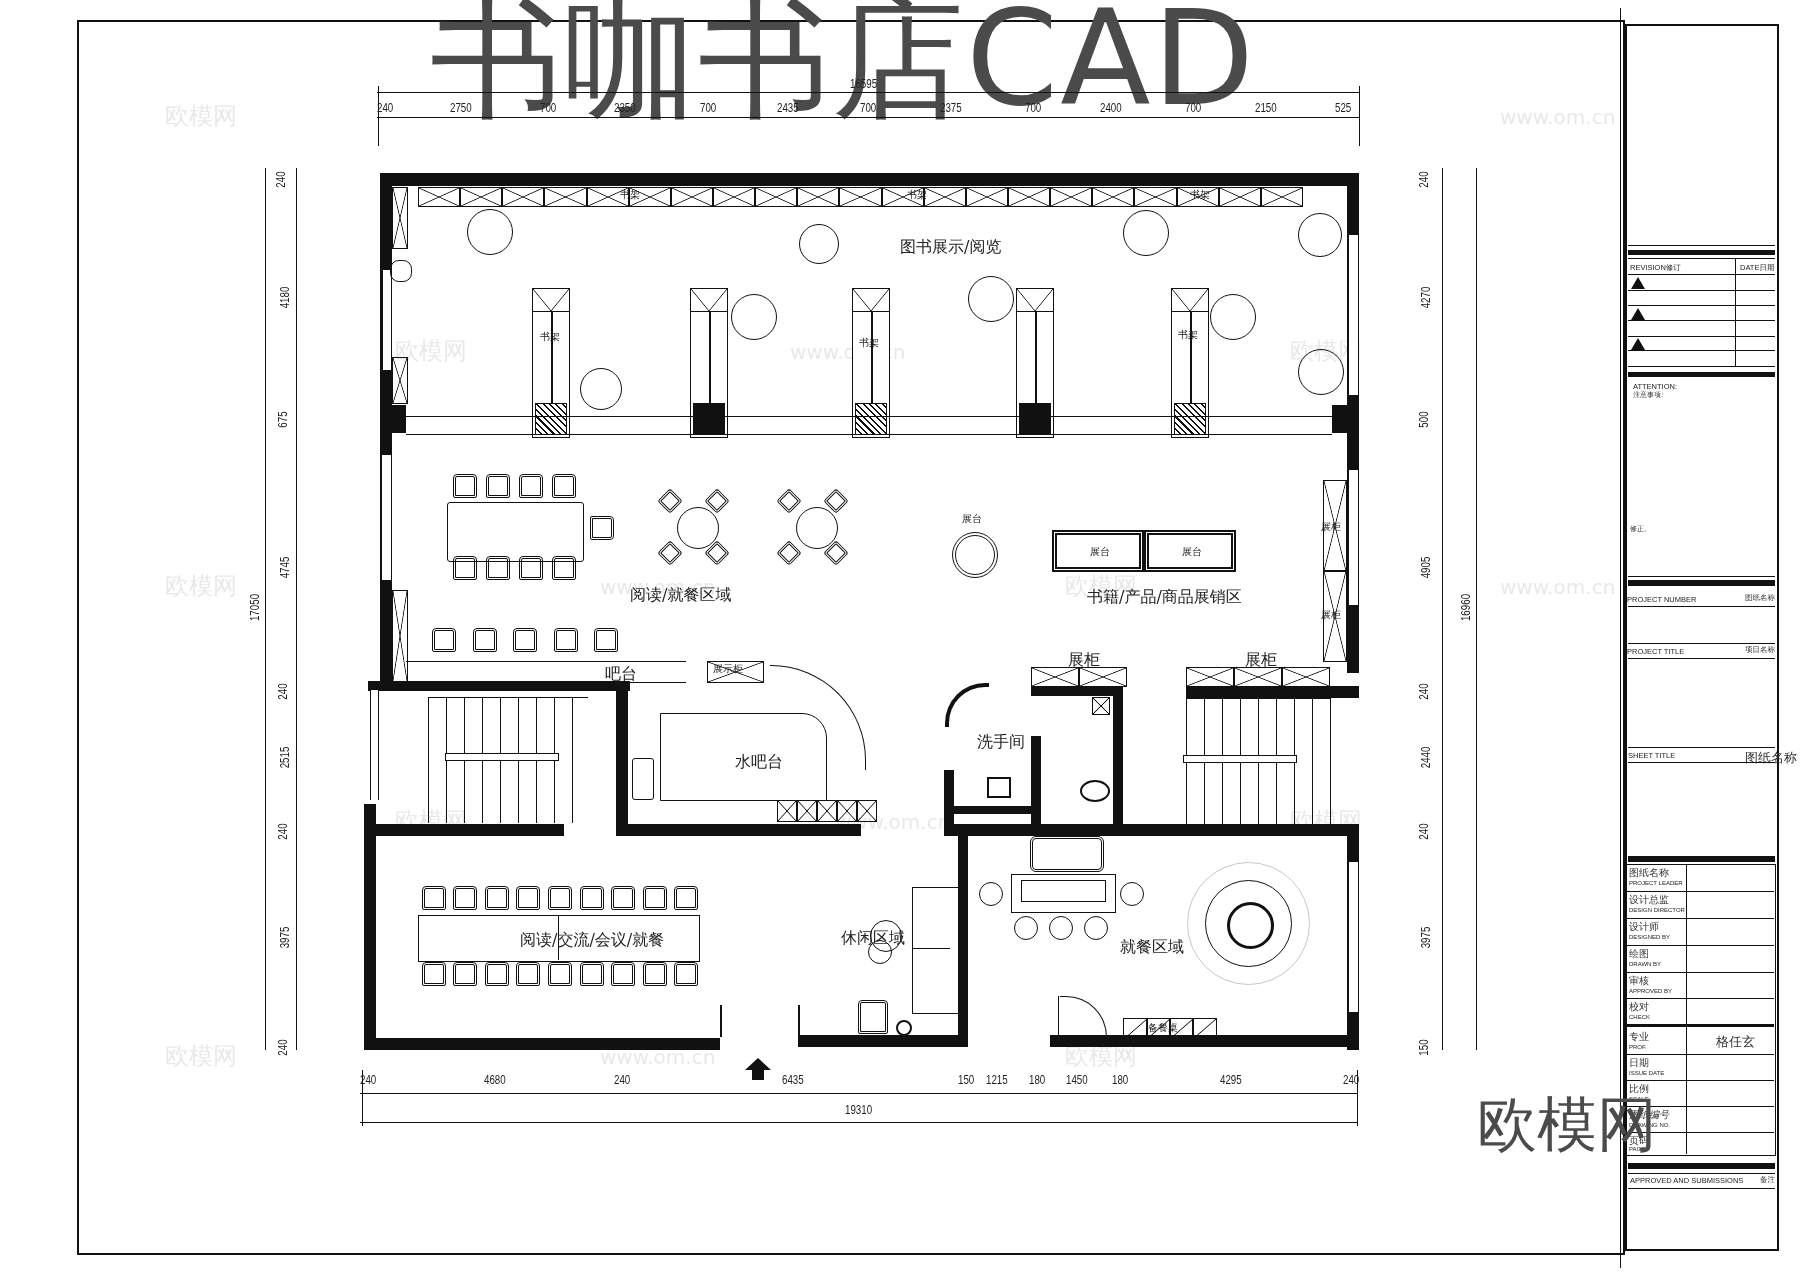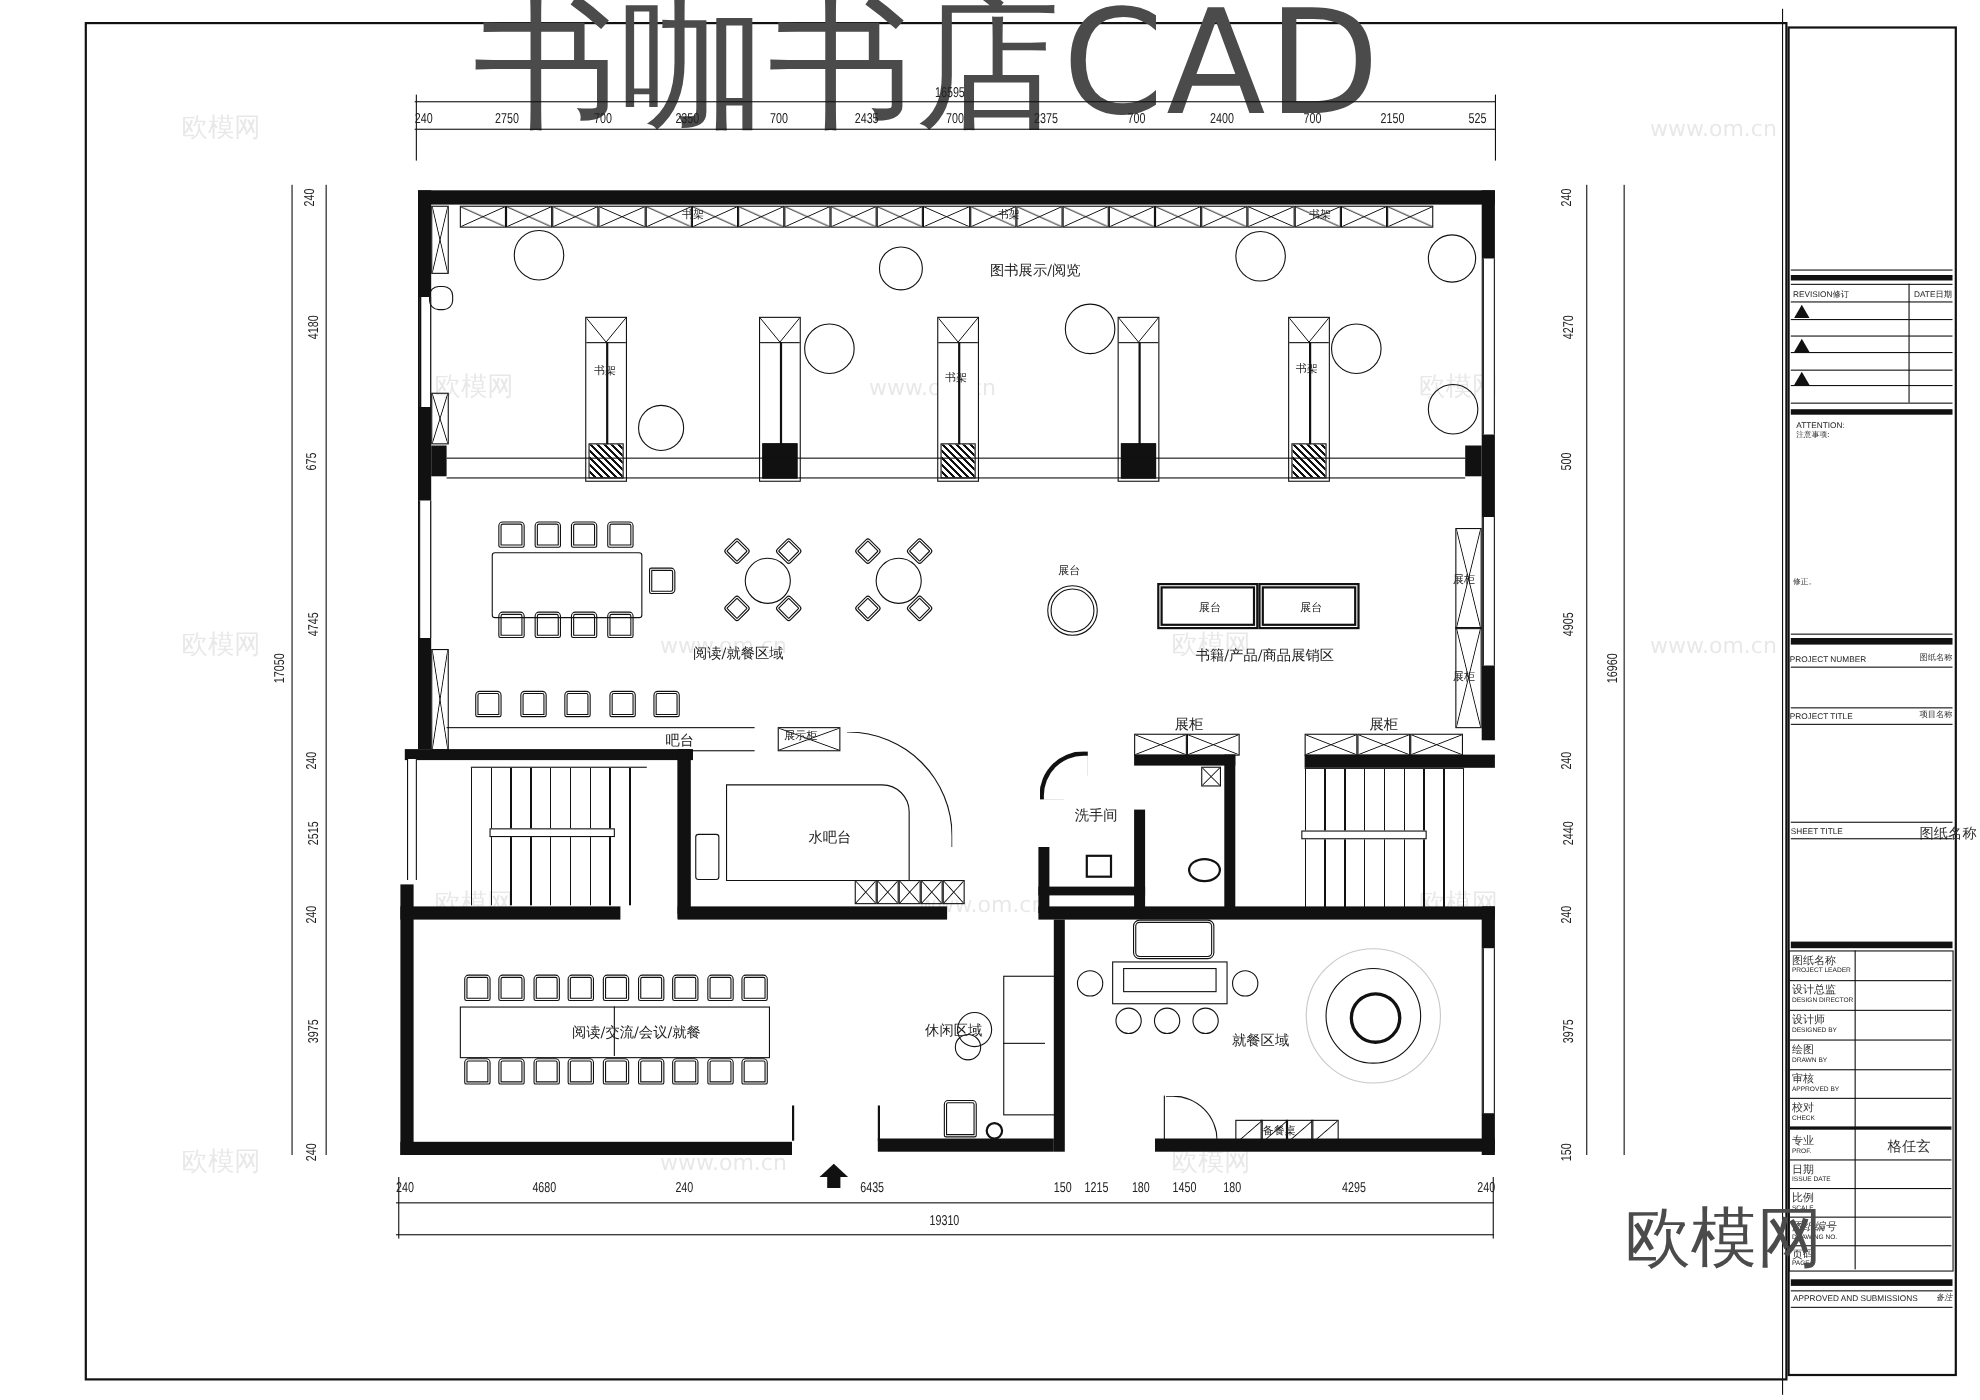--- a/index.html
+++ b/index.html
@@ -2,21 +2,21 @@
 <html><head>
 <meta charset="utf-8">
 <style>
   html,body{margin:0;padding:0;}
   body{width:1800px;height:1273px;background:#fff;position:relative;overflow:hidden;font-family:"DejaVu Serif",serif;color:#111;}
   .abs{position:absolute;}
   .frame{position:absolute;border:2px solid #111;}
   .hl{position:absolute;height:0;border-top:1.5px solid #111;}
   .vl{position:absolute;width:0;border-left:1.5px solid #111;}
   .wall{position:absolute;background:#111;}
-  .lbl{position:absolute;font-size:13px;white-space:nowrap;color:#222;}
+  .lbl{position:absolute;font-size:16px;white-space:nowrap;color:#222;}
   .dim{position:absolute;font-family:"Liberation Sans Narrow","Liberation Sans",sans-serif;font-size:13px;color:#222;white-space:nowrap;transform:scaleX(.75);transform-origin:left center;}
   .vdim{position:absolute;font-family:"Liberation Sans",sans-serif;font-size:13px;color:#222;white-space:nowrap;transform:rotate(-90deg) scaleX(.75);transform-origin:center;}
   .title{position:absolute;left:430px;top:-8px;font-family:"DejaVu Sans",sans-serif;font-size:132px;color:#4b4b4b;letter-spacing:2px;line-height:1;white-space:nowrap;}
   .wm{position:absolute;font-family:"DejaVu Sans",sans-serif;font-size:24px;color:rgba(150,150,150,.22);white-space:nowrap;}
   .shelf{position:absolute;border:1.5px solid #111;background:
     linear-gradient(to top right,transparent calc(50% - .8px),#111 50%,transparent calc(50% + .8px)),
     linear-gradient(to bottom right,transparent calc(50% - .8px),#111 50%,transparent calc(50% + .8px));}
   .xrow{position:absolute;display:flex;}
   .xrow .shelf{position:relative;}
   .circle{position:absolute;border:1.5px solid #111;border-radius:50%;}
@@ -448,16 +448,16 @@
 <div class="tb-cn" style="left:1629px;top:1108px;font-style:italic;">图纸编号</div>
 <div class="tb-text" style="left:1629px;top:1122px;font-size:6px;">DRAWING NO.</div>
 <div class="hl" style="left:1627px;top:1132px;width:147px;"></div>
 <div class="tb-cn" style="left:1629px;top:1134px;">页码</div>
 <div class="tb-text" style="left:1629px;top:1146px;font-size:6px;">PAGE</div>
 </div>
 
 <div class="thick" style="left:1628px;top:1163px;width:147px;height:6px;"></div>
 <div class="hl" style="left:1628px;top:1173px;width:147px;"></div>
 <div class="tb-text" style="left:1630px;top:1176px;">APPROVED AND SUBMISSIONS</div>
-<div class="tb-cn" style="left:1760px;top:1175px;font-size:7.5px;font-style:italic;">备注</div>
+<div class="tb-cn" style="left:1760px;top:1175px;font-size:7.5px;">备注</div>
 <div class="hl" style="left:1628px;top:1188px;width:147px;"></div>
 
 <div class="brand" style="left:1477px;top:1085px;">欧模网</div>
 
 </body></html>

